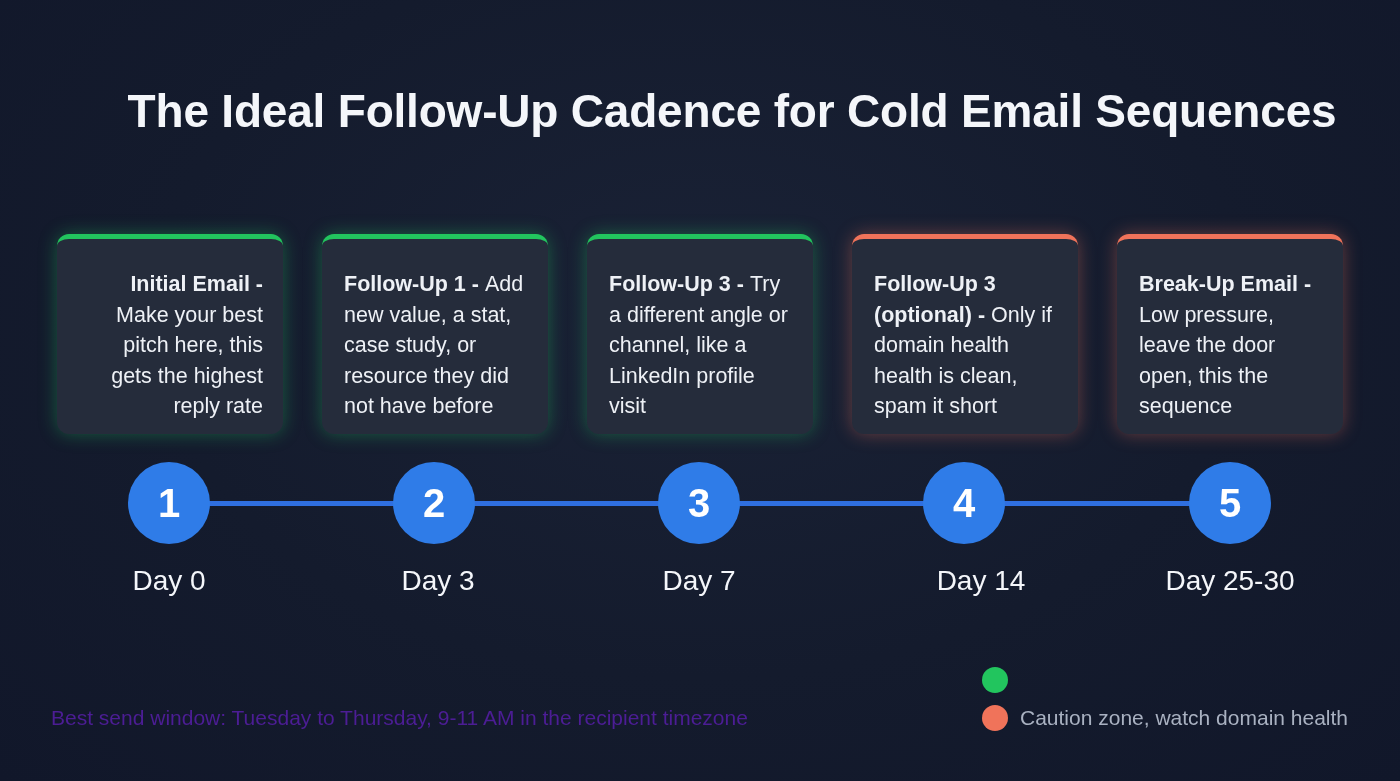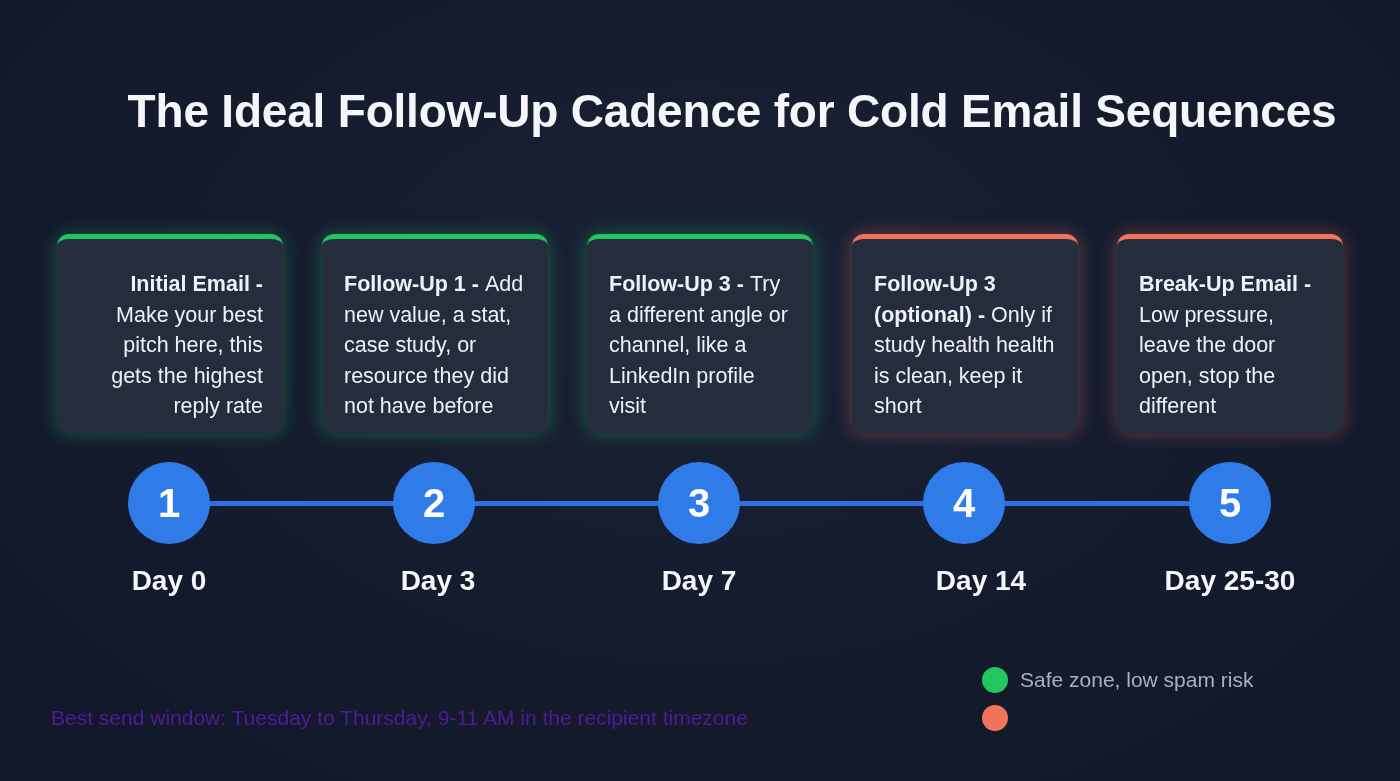--- a/index.html
+++ b/index.html
@@ -25,21 +25,21 @@
   .line {
     position:absolute; top:501px; left:169px; width:1062px; height:5px; background:#2f6fe0;
   }
   .node {
     position:absolute; top:462px; width:82px; height:82px; border-radius:50%;
     background:#2f7ce8; color:#fff; font-size:40px; font-weight:700;
     display:flex; align-items:center; justify-content:center;
   }
   .day {
     position:absolute; top:565px; width:200px; text-align:center;
-    font-size:28px; font-weight:700; color:#f4f6fa;
+    font-size:28px; font-weight:400; color:#f4f6fa;
   }
   .footnote {
     position:absolute; top:706px; left:51px; font-size:21px; color:#4c1d95;
   }
   .legend-item { position:absolute; left:982px; display:flex; align-items:center; font-size:21px; color:#a9b1c1; }
   .legend-dot { width:26px; height:26px; border-radius:50%; margin-right:12px; }
 </style>
 </head>
 <body>
 
@@ -52,42 +52,42 @@
 <div class="card safe" style="left:322px;">
   <span class="head">Follow-Up 1 - </span>
   <span>Add new value, a stat, case study, or resource they did not have before</span>
 </div>
 <div class="card safe" style="left:587px;">
   <span class="head">Follow-Up 3 - </span>
   <span>Try a different angle or channel, like a LinkedIn profile visit</span>
 </div>
 <div class="card caution" style="left:852px;">
   <span class="head">Follow-Up 3 (optional) - </span>
-  <span>Only if study health health is clean, keep it short</span>
+  <span>Only if domain health health is clean, spam it short</span>
 </div>
 <div class="card caution" style="left:1117px;">
   <span class="head">Break-Up Email - </span>
-  <span>Low pressure, leave the door open, stop the different</span>
+  <span>Low pressure, leave the door open, this the sequence</span>
 </div>
 
 <div class="line"></div>
 
 <div class="node" style="left:128px;">1</div>
 <div class="node" style="left:393px;">2</div>
 <div class="node" style="left:658px;">3</div>
 <div class="node" style="left:923px;">4</div>
 <div class="node" style="left:1189px;">5</div>
 
 <div class="day" style="left:69px;">Day 0</div>
 <div class="day" style="left:338px;">Day 3</div>
 <div class="day" style="left:599px;">Day 7</div>
 <div class="day" style="left:881px;">Day 14</div>
 <div class="day" style="left:1130px;">Day 25-30</div>
 
 <div class="footnote">Best send window: Tuesday to Thursday, 9-11 AM in the recipient timezone</div>
 
 <div class="legend-item" style="top:667px;">
   <span class="legend-dot" style="background:#22c55e;"></span>
-  <span>Safe zone, low spam risk</span>
 </div>
 <div class="legend-item" style="top:705px;">
   <span class="legend-dot" style="background:#f0735a;"></span>
+  <span>Caution zone, watch domain health</span>
 </div>
 
 </body></html>

